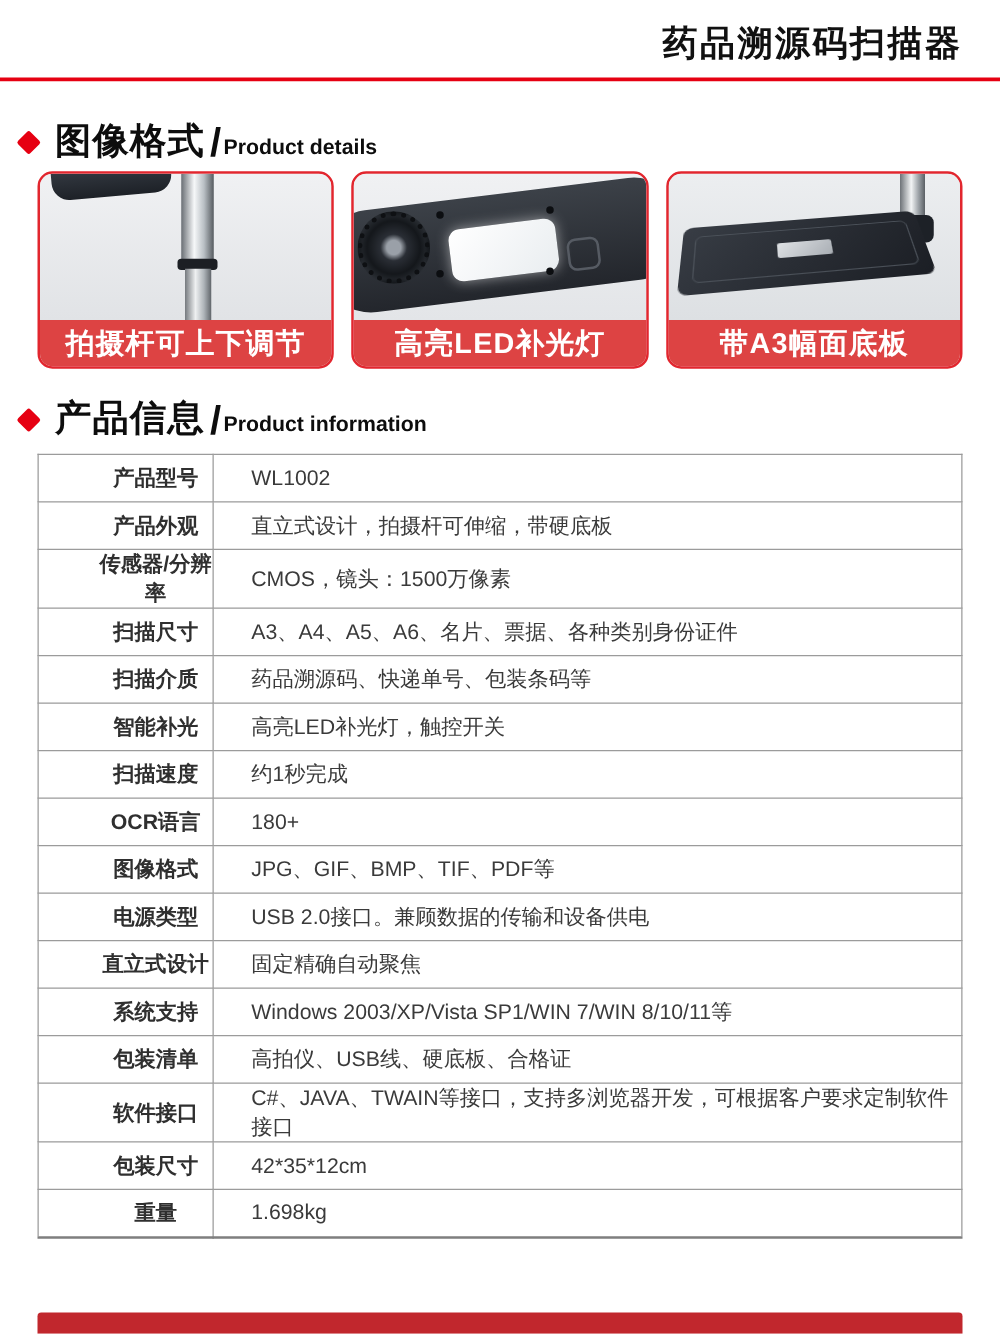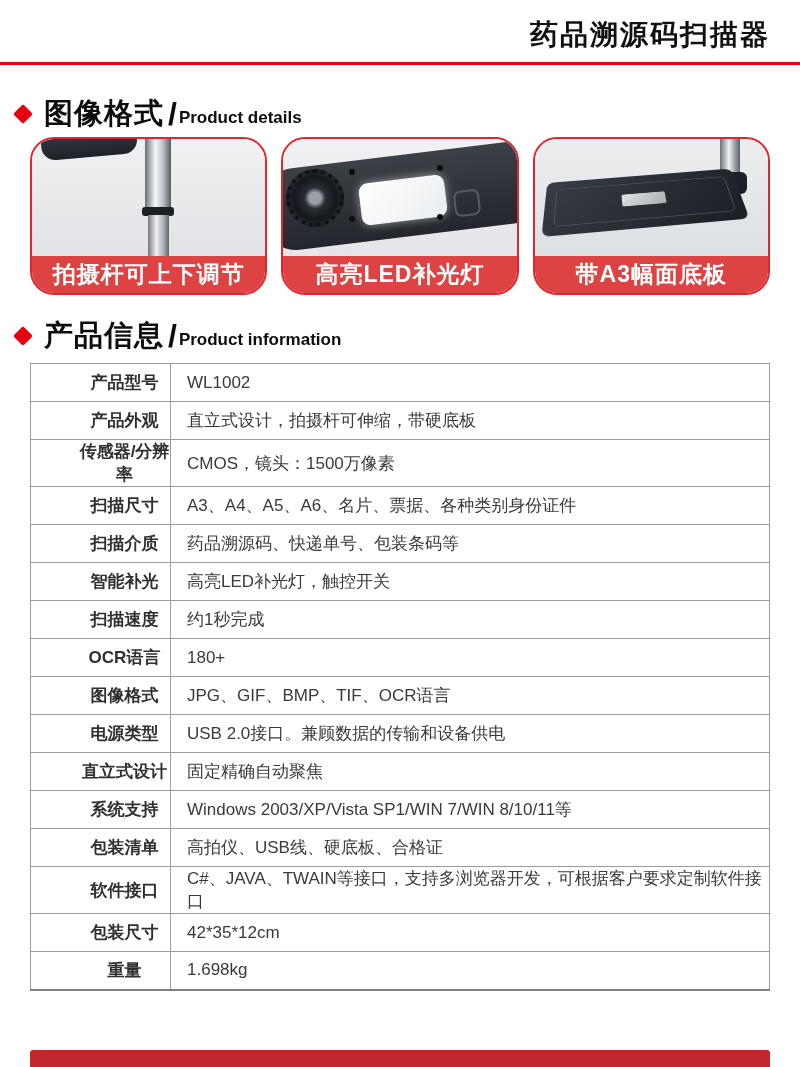--- a/index.html
+++ b/index.html
@@ -32,21 +32,21 @@
     transform:rotate(45deg); border-radius:2px;
     margin:0 14px 10px 4px; flex:0 0 auto;
   }
   .sec-zh { font-size:29px; font-weight:800; color:#0d0d0d; letter-spacing:1px; line-height:36px; }
   .sec-slash { font-size:32px; font-weight:800; color:#0d0d0d; margin:0 2px 0 4px; line-height:34px; }
   .sec-en { font-size:17px; font-weight:700; color:#0d0d0d; line-height:26px; }
 
   
   .cards { display:flex; gap:14px; margin:6px 30px 0; }
   .card {
-    flex:1; height:158px; border:2px solid #e2262e; border-radius:24px;
+    flex:1; height:158px; border:2px solid #e2262e; border-radius:12px;
     overflow:hidden; display:flex; flex-direction:column; background:#eceef0;
   }
   .photo { flex:1; position:relative; overflow:hidden; }
   .caption {
     height:37px; background:#dd4343; color:#fff;
     font-size:23px; font-weight:700; text-align:center; line-height:36px;
     letter-spacing:1px; flex:0 0 auto;
   }
 
   
@@ -119,21 +119,21 @@
 
   
   .spec-table {
     margin:10px 30px 0; width:740px;
     border-collapse:collapse; table-layout:fixed;
     font-size:17px; color:#3a3a3a;
   }
   .spec-table td { border:1px solid #9b9b9b; height:38px; }
   .spec-table { border-bottom:2px solid #7f7f7f; }
   td.spec-label { width:140px; text-align:center; font-weight:700; color:#2f2f2f;padding-left:48px; }
-  td.spec-value { padding-left:16px; }
+  td.spec-value { padding-left:30px; }
 
   
   .footer-bar {
     position:absolute; left:30px; right:30px; bottom:0; height:17px;
     background:#c1272d; border-radius:3px 3px 0 0;
   }
 </style>
 </head>
 <body>
 
@@ -229,21 +229,21 @@
         <td class="spec-value">约1秒完成</td>
       </tr>
 
       <tr>
         <td class="spec-label">OCR语言</td>
         <td class="spec-value">180+</td>
       </tr>
 
       <tr>
         <td class="spec-label">图像格式</td>
-        <td class="spec-value">JPG、GIF、BMP、TIF、OCR语言</td>
+        <td class="spec-value">JPG、GIF、BMP、TIF、PDF等</td>
       </tr>
 
       <tr>
         <td class="spec-label">电源类型</td>
         <td class="spec-value">USB 2.0接口。兼顾数据的传输和设备供电</td>
       </tr>
 
       <tr>
         <td class="spec-label">直立式设计</td>
         <td class="spec-value">固定精确自动聚焦</td>

